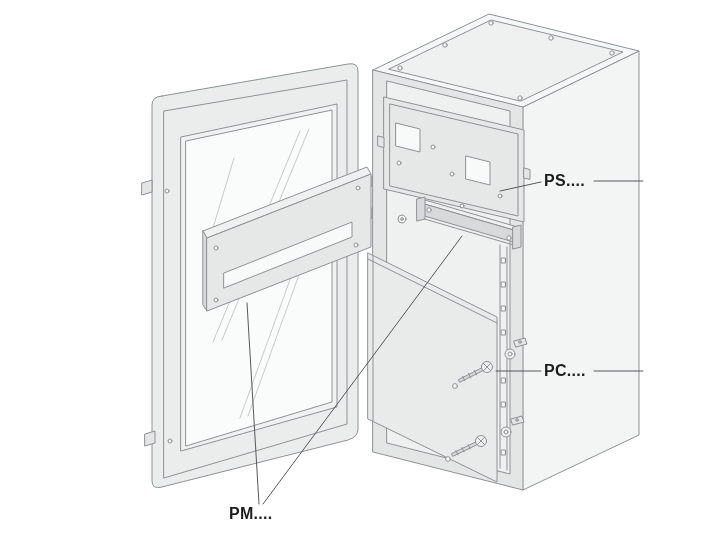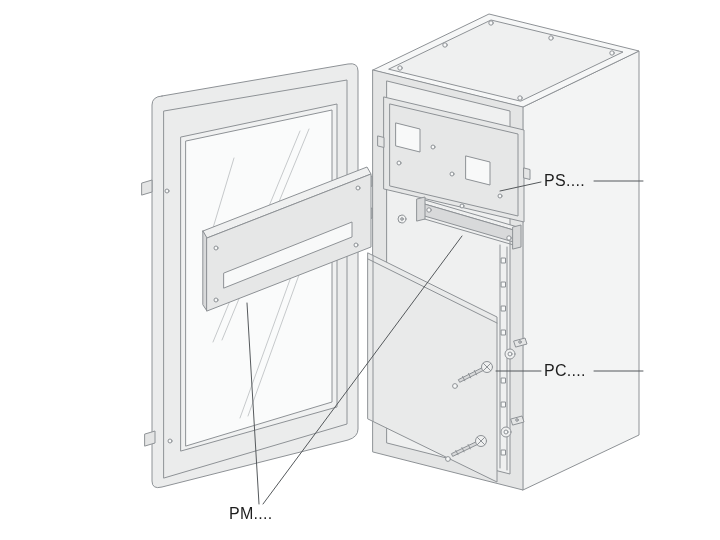--- a/index.html
+++ b/index.html
@@ -1,16 +1,16 @@
 <!DOCTYPE html>
 <html><head>
 <meta charset="utf-8">
 <style>
   html,body{margin:0;padding:0;background:#fff;}
-  .stage{position:relative;width:720px;height:540px;background:var(--bg,#ffffff);overflow:hidden;}
+  .stage{position:relative;width:720px;height:540px;background:var(--bg,#ffffff);overflow:hidden;font-weight:bold;}
   svg{display:block;}
   svg *{stroke-linejoin:round;stroke-linecap:round;}
   path,rect,circle,line,polyline{stroke:var(--line,#8e9296);stroke-width:1;fill:none;}
   .f-side{fill:var(--side,#f3f4f4)}
   .f-top{fill:var(--top,#f6f7f7)}
   .f-lid{fill:var(--lid,#eff0f0)}
   .f-frame{fill:var(--frame,#e4e5e5)}
   .f-interior{fill:var(--interior,#eff0f0)}
   .f-panel{fill:var(--panel,#e6e7e7)}
   .f-hole{fill:var(--hole,#f8f9f9)}

